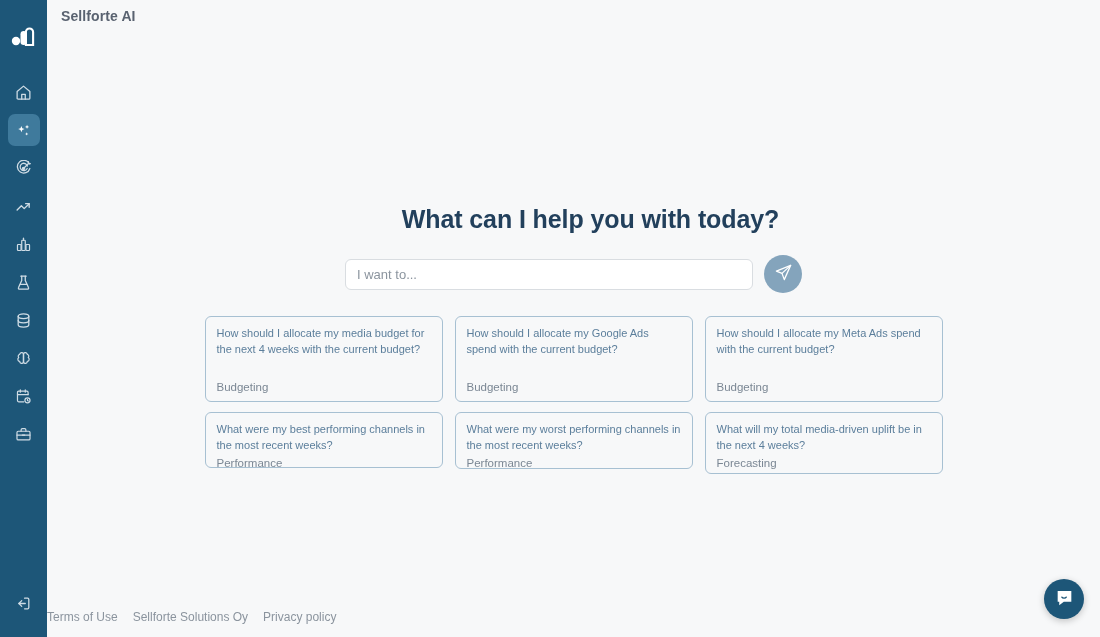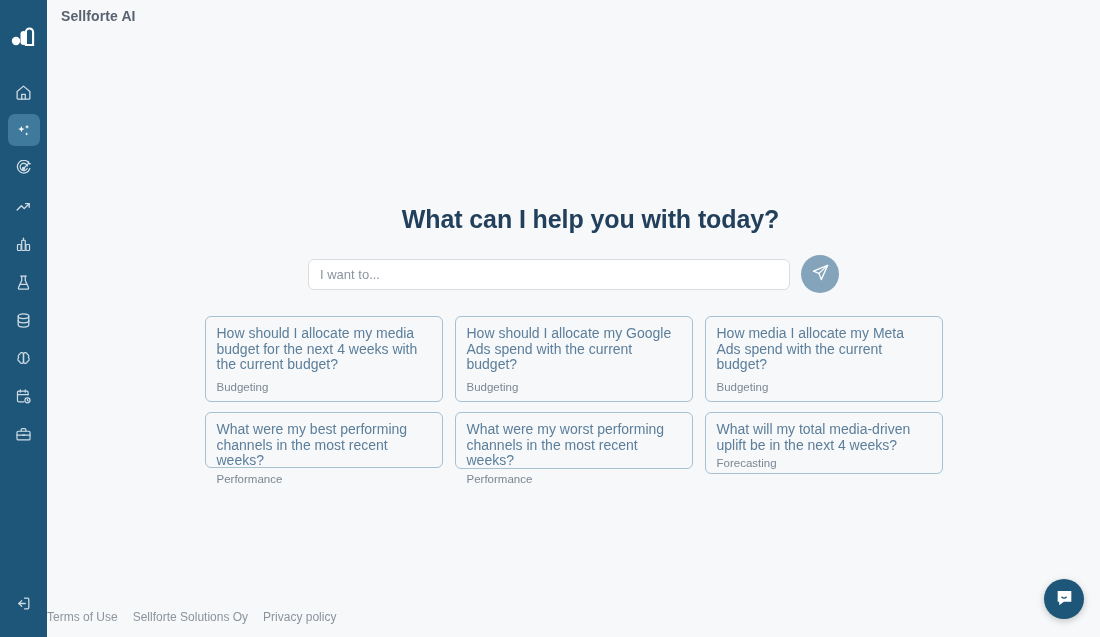--- a/index.html
+++ b/index.html
@@ -48,21 +48,21 @@
     justify-content: flex-start;
     padding-top: 175px;
   }
   .headline {
     font-size: 25px; font-weight: bold; color: #22405c;
     margin-bottom: 21px; letter-spacing: -.1px; margin-left: 34px;
   }
 
   .searchrow { display: flex; align-items: center; gap: 11px; margin-bottom: 23px; }
   .search-input {
-    width: 482px; height: 31px;
+    width: 408px; height: 31px;
     border: 1px solid #d9dde1; border-radius: 6px;
     background: #ffffff; padding: 0 11px;
     font-family: "Liberation Sans", sans-serif;
     font-size: 13px; color: #3a4450;
   }
   .search-input::placeholder { color: #8b949e; }
   .send-btn {
     width: 38px; height: 38px; border-radius: 50%;
     background: #84a4bc; border: none;
     display: flex; align-items: center; justify-content: center;
@@ -77,21 +77,21 @@
   .card {
     border: 1px solid #a7c0d2; border-radius: 6px;
     background: #f7f8f9;
     padding: 9px 11px 8px 11px;
     display: flex; flex-direction: column;
     cursor: pointer;
     min-height: 56px;
   }
   .cards .row1 .card { height: 86px; }
   .card-q {
-    font-size: 14px; line-height: 15.5px; color: #5b7e9b;
+    font-size: 11px; line-height: 15.5px; color: #5b7e9b;
     margin-bottom: 4px;
   }
   .card-cat {
     font-size: 11.5px; color: #7b8794; margin-top: auto;
   }
 
   
   .footer {
     height: 40px; display: flex; align-items: center; justify-content: flex-start;
     gap: 15px; padding-bottom: 0;
@@ -271,21 +271,21 @@
         <div class="row1" style="display:contents">
           <div class="card" style="height:86px">
             <div class="card-q">How should I allocate my media budget for the next 4 weeks with the current budget?</div>
             <div class="card-cat">Budgeting</div>
           </div>
           <div class="card" style="height:86px">
             <div class="card-q">How should I allocate my Google Ads spend with the current budget?</div>
             <div class="card-cat">Budgeting</div>
           </div>
           <div class="card" style="height:86px">
-            <div class="card-q">How media I allocate my Meta Ads spend with the current budget?</div>
+            <div class="card-q">How should I allocate my Meta Ads spend with the current budget?</div>
             <div class="card-cat">Budgeting</div>
           </div>
         </div>
 
         <div class="card" style="height:51px">
           <div class="card-q">What were my best performing channels in the most recent weeks?</div>
           <div class="card-cat">Performance</div>
         </div>
         <div class="card" style="height:57px">
           <div class="card-q">What were my worst performing channels in the most recent weeks?</div>

